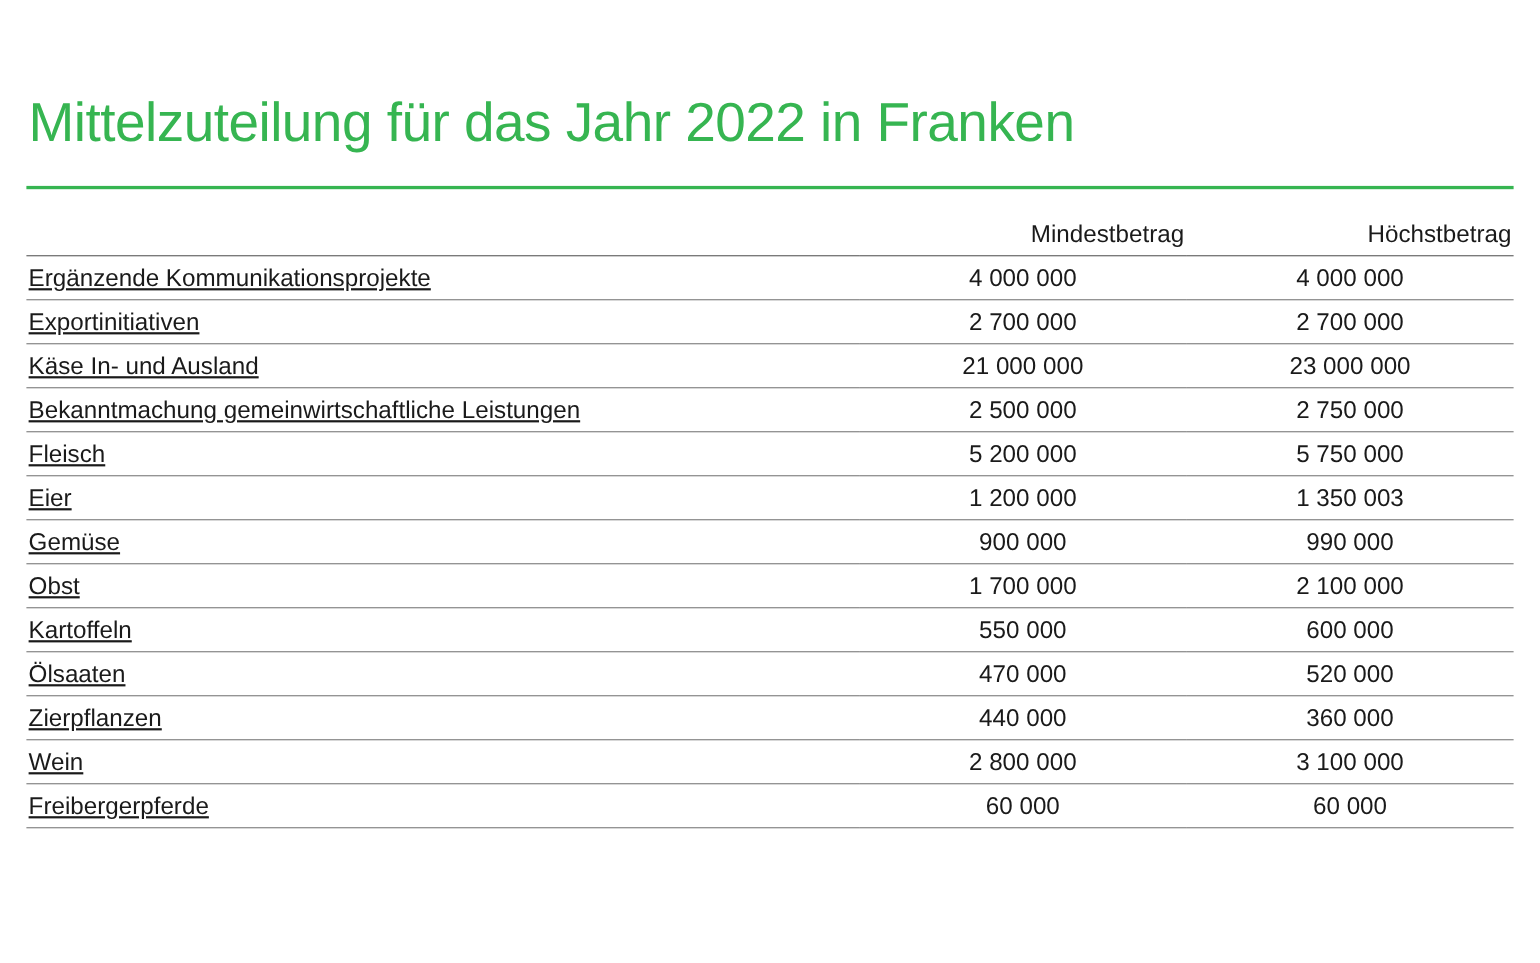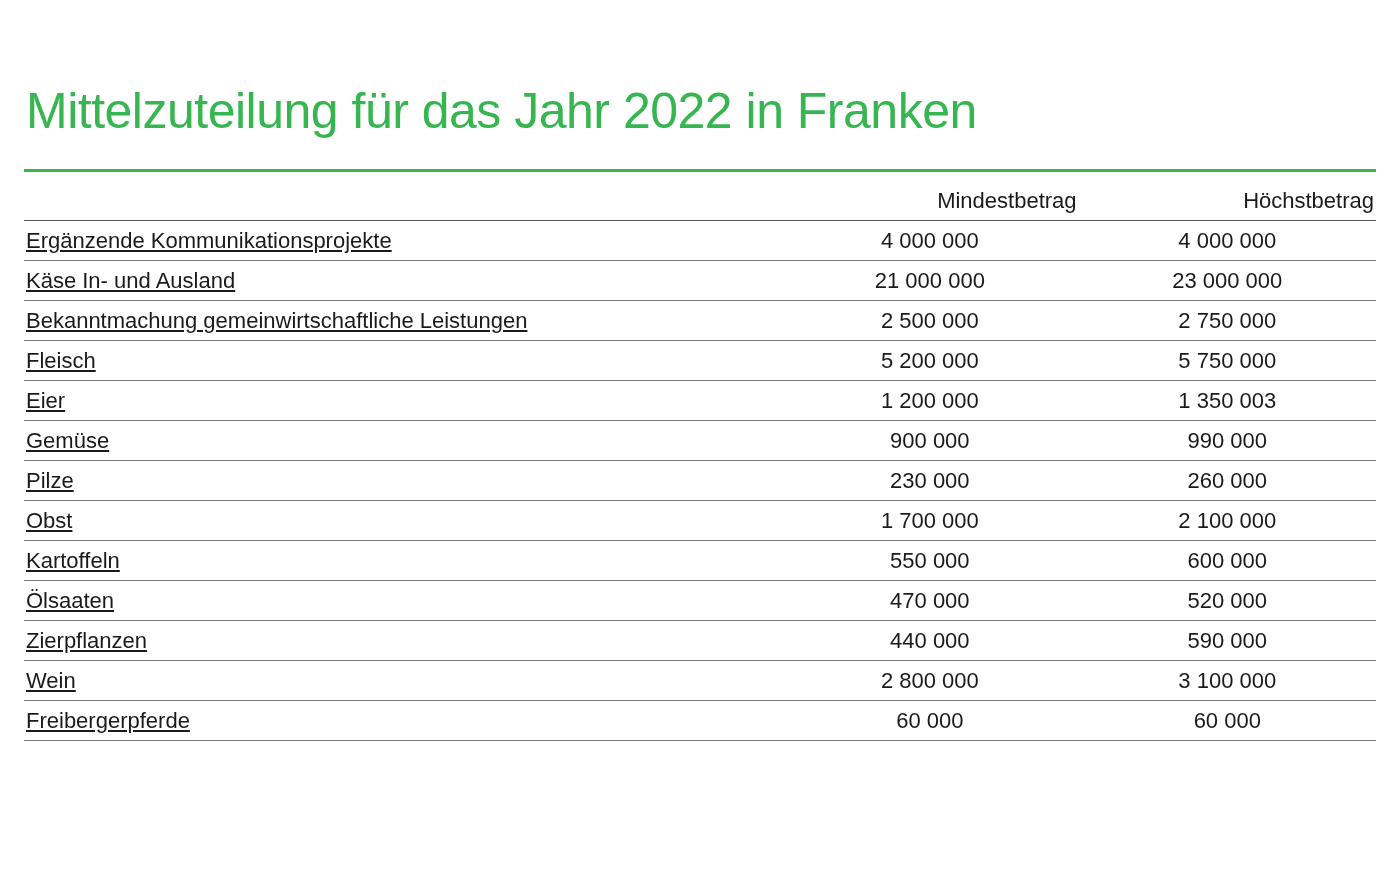--- a/index.html
+++ b/index.html
@@ -31,21 +31,21 @@
     padding-left: 2px;
     white-space: nowrap;
   }
   .title-rule {
     margin-top: 24px;
     height: 3px;
     background: #36b551;
     width: 100%;
   }
   table.data {
-    margin-top: 16px;
+    margin-top: 28px;
     width: 100%;
     border-collapse: collapse;
     table-layout: fixed;
   }
   table.data col.c-label { width: 56%; }
   table.data col.c-min   { width: 22%; }
   table.data col.c-max   { width: 22%; }
 
   table.data thead th {
     font-weight: 400;
@@ -100,20 +100,25 @@
         <th>Höchstbetrag</th>
       </tr>
     </thead>
     <tbody id="table-body">
         <tr>
           <td class="label">Ergänzende Kommunikationsprojekte</td>
           <td class="num">4 000 000</td>
           <td class="num">4 000 000</td>
         </tr>
         <tr>
+          <td class="label">Exportinitiativen</td>
+          <td class="num">2 700 000</td>
+          <td class="num">2 700 000</td>
+        </tr>
+        <tr>
           <td class="label">Käse In- und Ausland</td>
           <td class="num">21 000 000</td>
           <td class="num">23 000 000</td>
         </tr>
         <tr>
           <td class="label">Bekanntmachung gemeinwirtschaftliche Leistungen</td>
           <td class="num">2 500 000</td>
           <td class="num">2 750 000</td>
         </tr>
         <tr>
@@ -125,43 +130,38 @@
           <td class="label">Eier</td>
           <td class="num">1 200 000</td>
           <td class="num">1 350 003</td>
         </tr>
         <tr>
           <td class="label">Gemüse</td>
           <td class="num">900 000</td>
           <td class="num">990 000</td>
         </tr>
         <tr>
-          <td class="label">Pilze</td>
-          <td class="num">230 000</td>
-          <td class="num">260 000</td>
-        </tr>
-        <tr>
           <td class="label">Obst</td>
           <td class="num">1 700 000</td>
           <td class="num">2 100 000</td>
         </tr>
         <tr>
           <td class="label">Kartoffeln</td>
           <td class="num">550 000</td>
           <td class="num">600 000</td>
         </tr>
         <tr>
           <td class="label">Ölsaaten</td>
           <td class="num">470 000</td>
           <td class="num">520 000</td>
         </tr>
         <tr>
           <td class="label">Zierpflanzen</td>
           <td class="num">440 000</td>
-          <td class="num">590 000</td>
+          <td class="num">360 000</td>
         </tr>
         <tr>
           <td class="label">Wein</td>
           <td class="num">2 800 000</td>
           <td class="num">3 100 000</td>
         </tr>
         <tr>
           <td class="label">Freibergerpferde</td>
           <td class="num">60 000</td>
           <td class="num">60 000</td>

